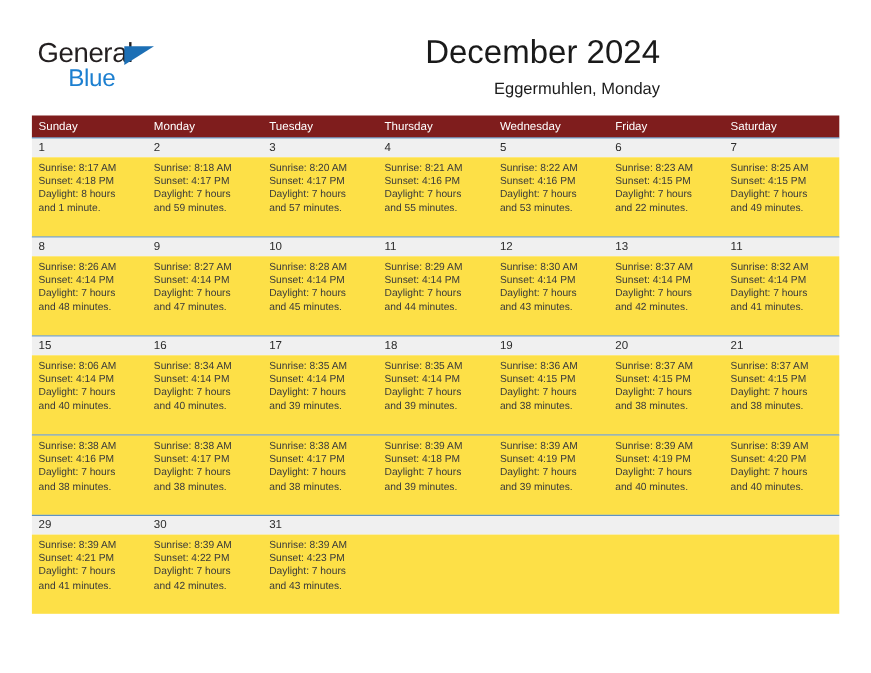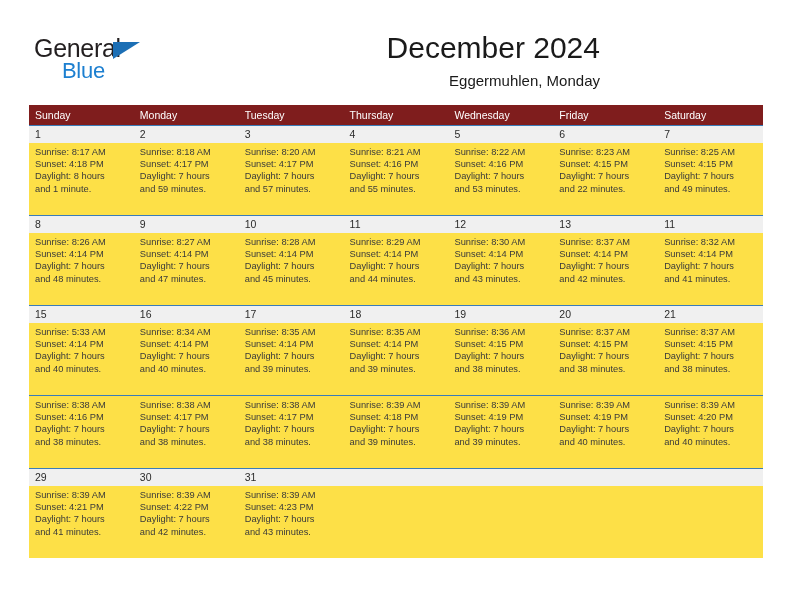--- a/index.html
+++ b/index.html
@@ -283,21 +283,21 @@
         <div class="daynum">15</div>
         <div class="daynum">16</div>
         <div class="daynum">17</div>
         <div class="daynum">18</div>
         <div class="daynum">19</div>
         <div class="daynum">20</div>
         <div class="daynum">21</div>
       </div>
       <div class="detail-row">
         <div class="cell">
-          <p>Sunrise: 5:33 AM</p>
+          <p>Sunrise: 8:06 AM</p>
           <p>Sunset: 4:14 PM</p>
           <p>Daylight: 7 hours</p>
           <p>and 40 minutes.</p>
         </div>
         <div class="cell">
           <p>Sunrise: 8:34 AM</p>
           <p>Sunset: 4:14 PM</p>
           <p>Daylight: 7 hours</p>
           <p>and 40 minutes.</p>
         </div>

